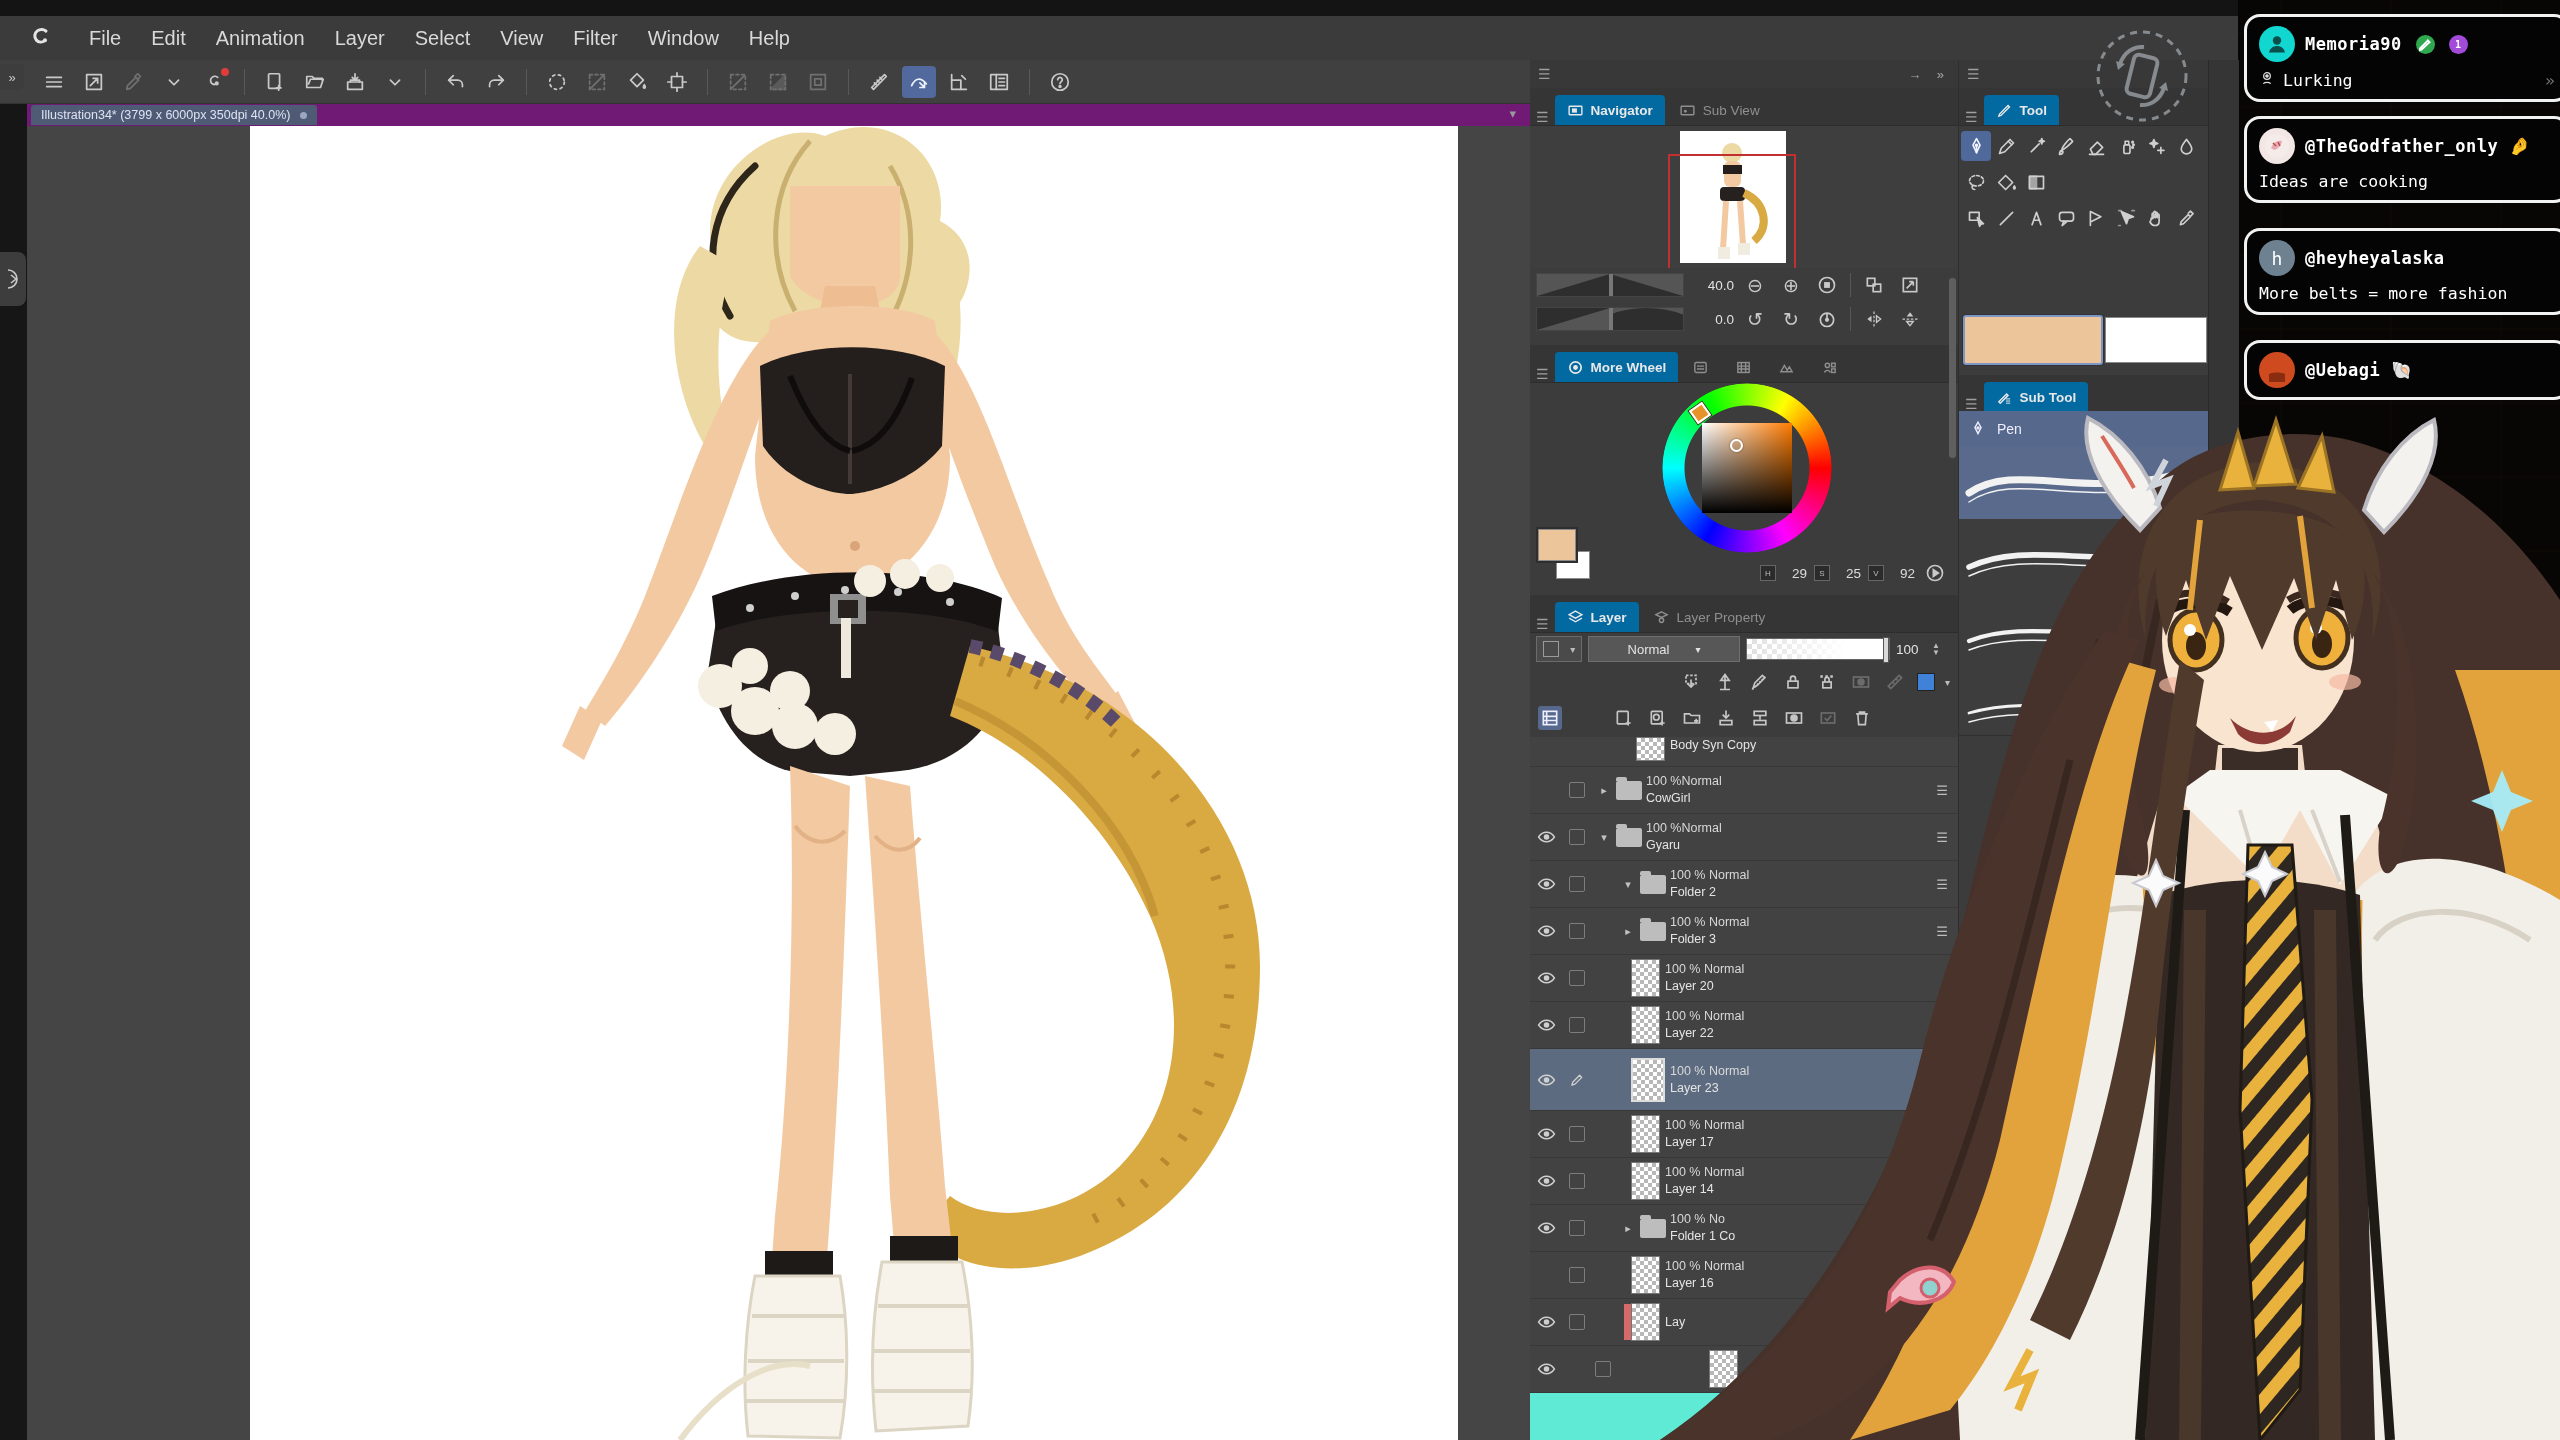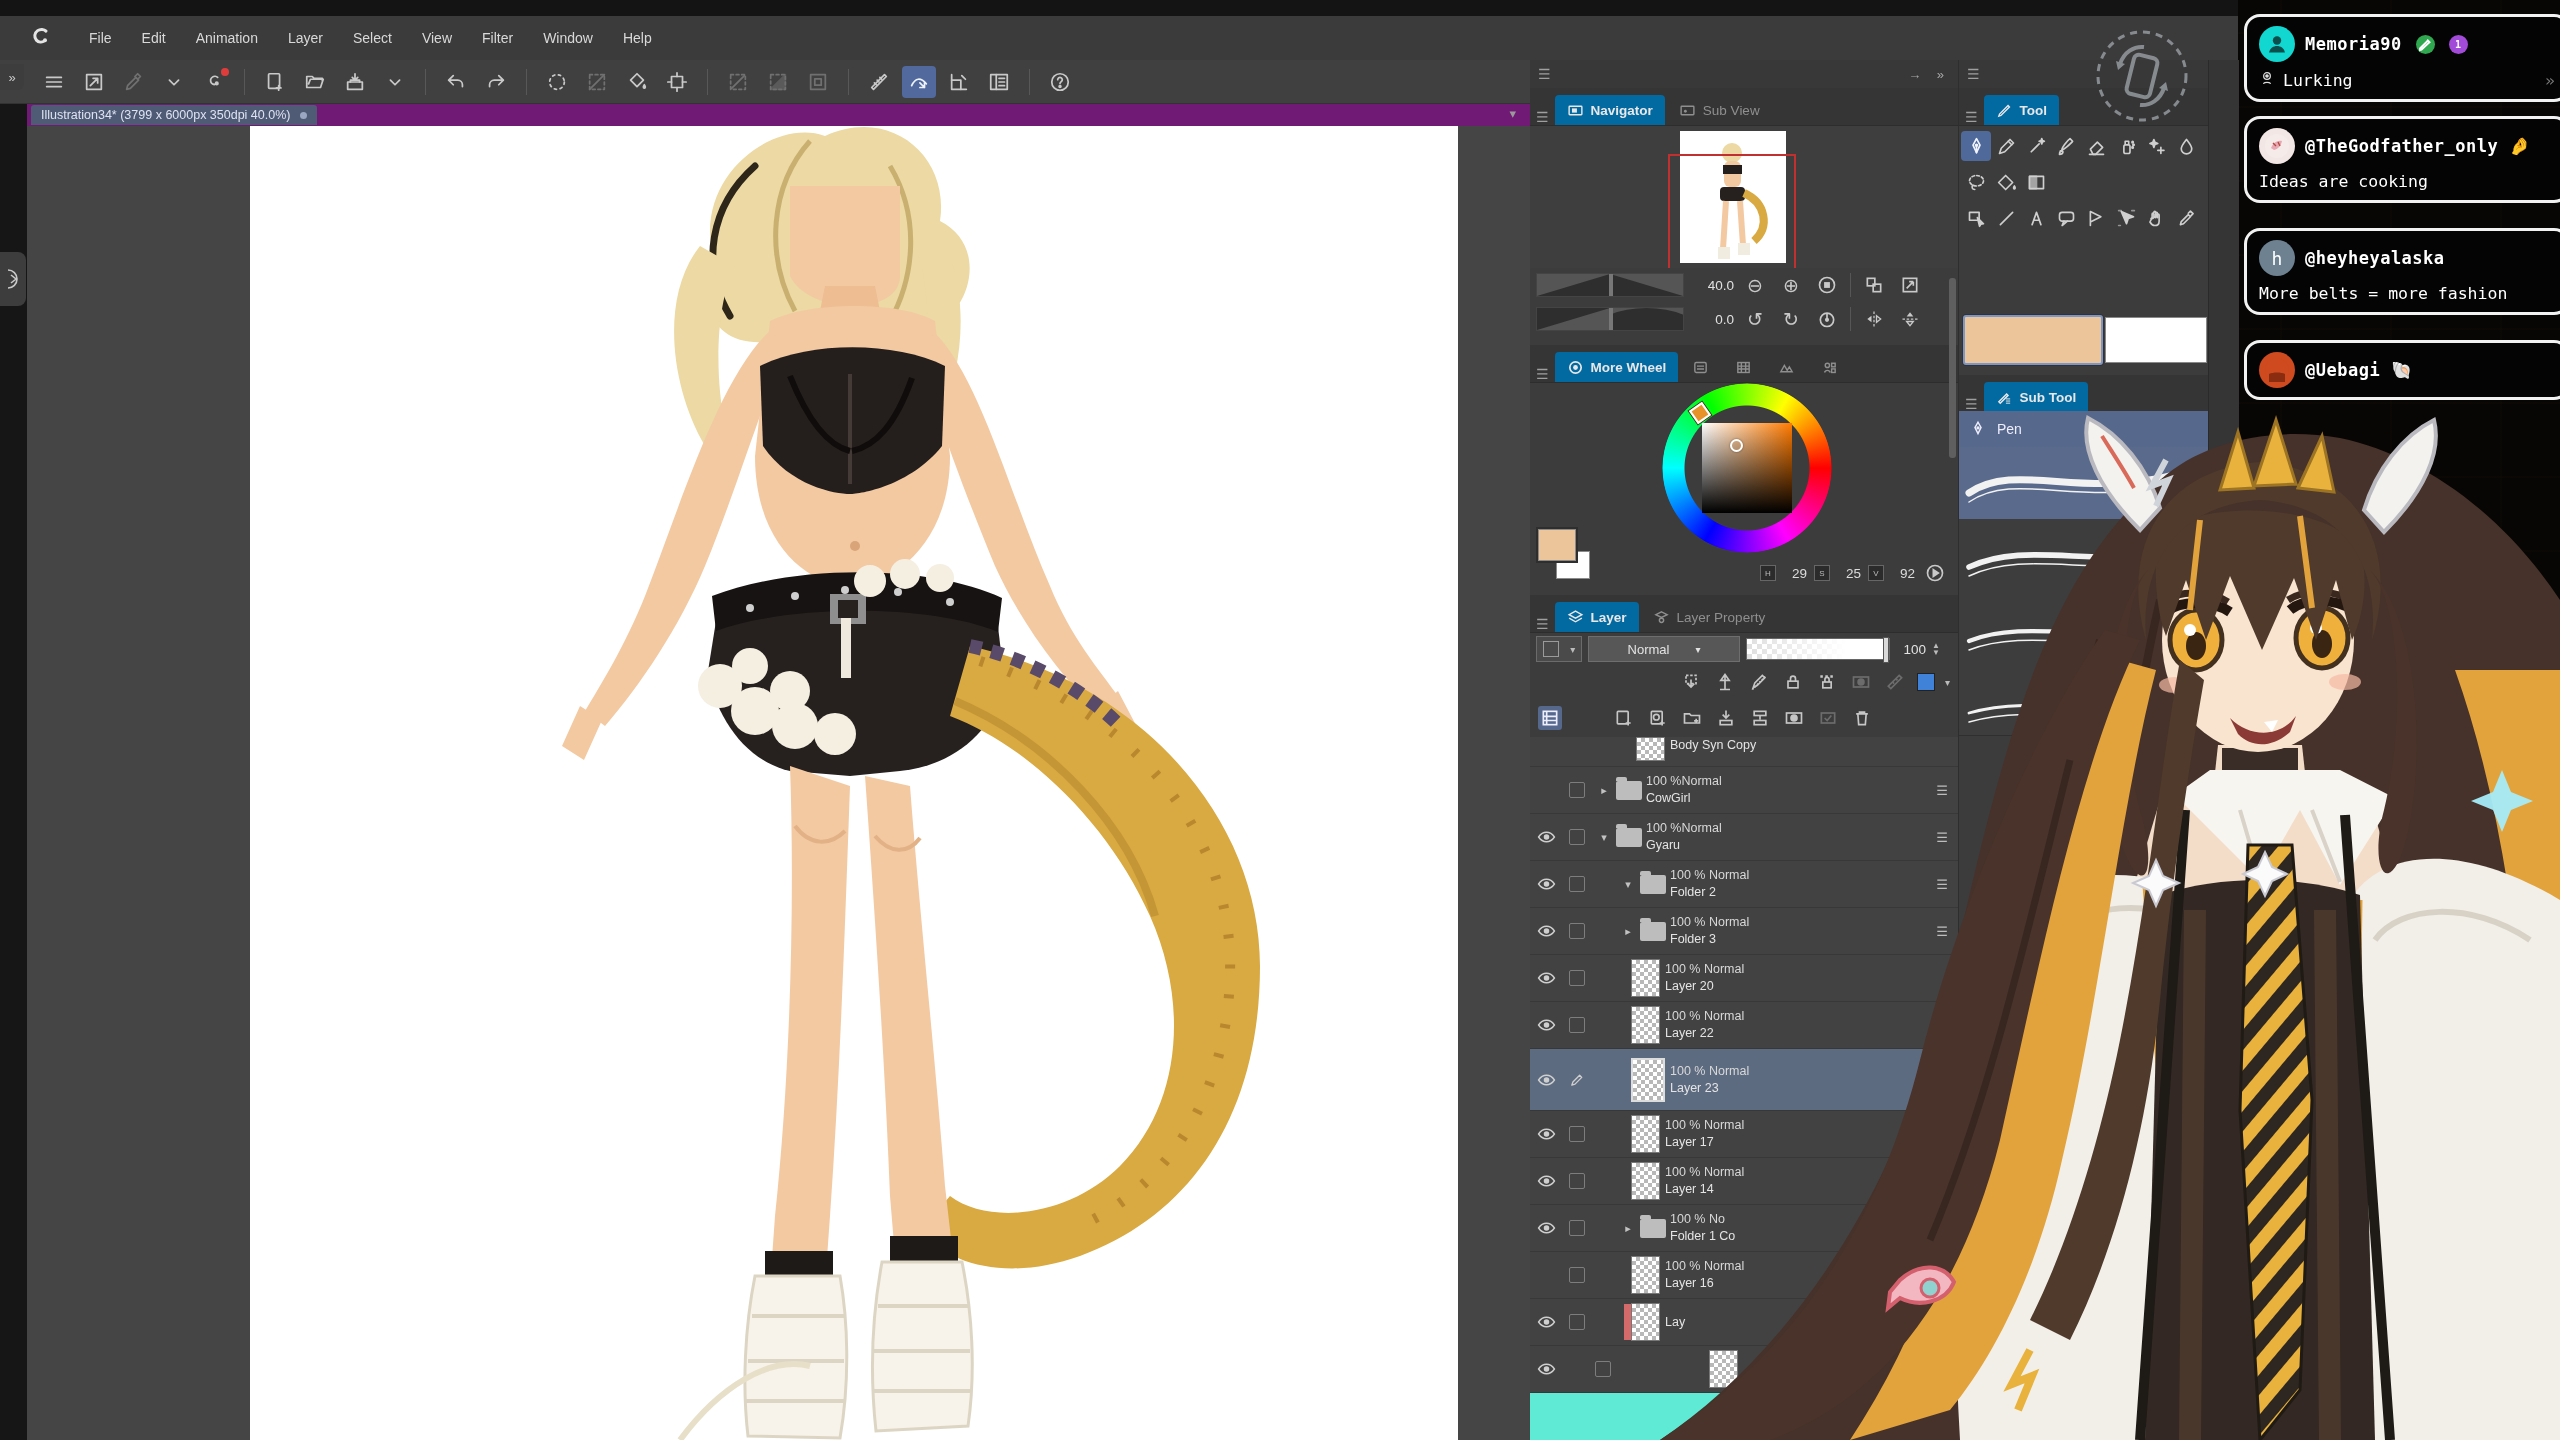--- a/index.html
+++ b/index.html
@@ -9,21 +9,21 @@
   
   #streambg{left:2170px;top:0;width:390px;height:1440px;background:#080604;
     background-image:repeating-linear-gradient(0deg,#17120733 0 2px,transparent 2px 74px),
                      repeating-linear-gradient(90deg,#17120733 0 2px,transparent 2px 110px);}
   
   #appwin{left:0;top:0;width:2238px;height:1440px;background:#454545;}
   #titleedge{left:0;top:0;width:2238px;height:16px;background:#141414;}
   #menubar{left:0;top:16px;width:2238px;height:44px;background:#3b3b3b;display:flex;align-items:center;border-bottom:1px solid #313131;}
   #menubar .logo{width:30px;height:30px;margin:0 18px 0 26px;}
   #menubar ul{display:flex;list-style:none;margin:0;padding:0;}
-  #menubar li{padding:0 15px;font-size:14px;color:#d9d9d9;cursor:default;}
+  #menubar li{padding:0 15px;font-size:20px;color:#d9d9d9;cursor:default;}
   #toolbar{left:0;top:60px;width:2238px;height:44px;background:#404040;display:flex;align-items:center;padding-left:34px;box-sizing:border-box;border-bottom:1px solid #323232;}
   .tbi{width:34px;height:32px;display:flex;align-items:center;justify-content:center;margin:0 3px;color:#c9c9c9;border-radius:4px;position:relative;}
   .tbi svg{width:22px;height:22px;}
   .tbi.dim{opacity:.35;}
   .tbi.active{background:#51699c;color:#eef2fa;}
   .tbi .reddot{position:absolute;top:2px;right:2px;width:8px;height:8px;border-radius:50%;background:#e03c3c;}
   .tbdiv{width:1px;height:26px;background:#585858;margin:0 10px;}
   
   #leftrail{left:0;top:104px;width:27px;height:1336px;background:#161616;}
   .railtab{position:absolute;background:#3d3d3d;border-radius:0 8px 8px 0;color:#c9c9c9;display:flex;align-items:center;justify-content:center;font-size:13px;}
@@ -77,21 +77,21 @@
   .hsvn{font-size:13.5px;color:#dcdcdc;width:24px;text-align:right;}
   .checker{background-image:conic-gradient(#b8b8b8 25%,#fff 0 50%,#b8b8b8 0 75%,#fff 0);background-size:10px 10px;}
   
   #blendrow{position:absolute;left:0;top:573px;width:428px;height:32px;display:flex;align-items:center;gap:6px;padding:0 6px;box-sizing:border-box;}
   #minicombo{width:44px;height:24px;border:1px solid #6b6b6b;background:#4a4a4a;display:flex;align-items:center;justify-content:space-around;color:#bbb;font-size:10px;}
   #minicombo .sq{width:14px;height:14px;border:1.5px solid #9a9a9a;}
   #blendsel{width:150px;height:24px;border:1px solid #6e6e6e;background:#575757;color:#e3e3e3;font-size:13px;display:flex;align-items:center;justify-content:center;gap:26px;}
   #opbar{width:142px;height:20px;position:relative;border:1px solid #666;}
   #opbar .fill{position:absolute;inset:0;background:linear-gradient(to right,rgba(255,255,255,.55),#fff 70%);}
   #opbar .knob{position:absolute;right:0;top:-2px;width:4px;height:24px;background:#d9d9d9;border:1px solid #555;}
-  #opval{font-size:13.5px;color:#e2e2e2;width:30px;text-align:right;}
+  #opval{font-size:13.5px;color:#e2e2e2;width:30px;}
   .spin{display:flex;flex-direction:column;font-size:8px;color:#bbb;line-height:7px;}
   .lrow{position:absolute;left:0;width:428px;display:flex;align-items:center;gap:10px;padding:0 8px;box-sizing:border-box;}
   .lrow .ic{width:24px;height:24px;color:#c6c6c6;display:flex;align-items:center;justify-content:center;}
   .lrow .ic svg{width:20px;height:20px;}
   .lrow .ic.dim{opacity:.35;}
   .lrow .ic.hl{background:#56688c;border-radius:3px;color:#eef;}
   .cchip{width:16px;height:16px;background:#3f82d8;border:1px solid #222;}
   #layerlist{position:absolute;left:0;top:677px;width:428px;height:703px;background:#5eead4;overflow:hidden;}
   .lyr{position:absolute;left:0;width:428px;border-bottom:1px solid #383838;display:flex;align-items:center;box-sizing:border-box;background:#424242;}
   .lyr.sel{background:#5d6b80;}

